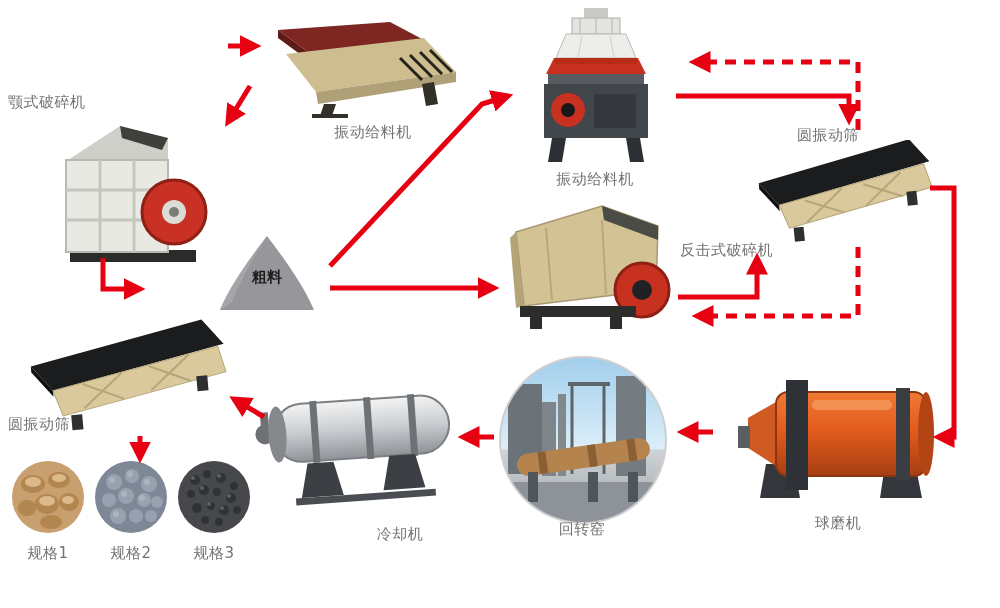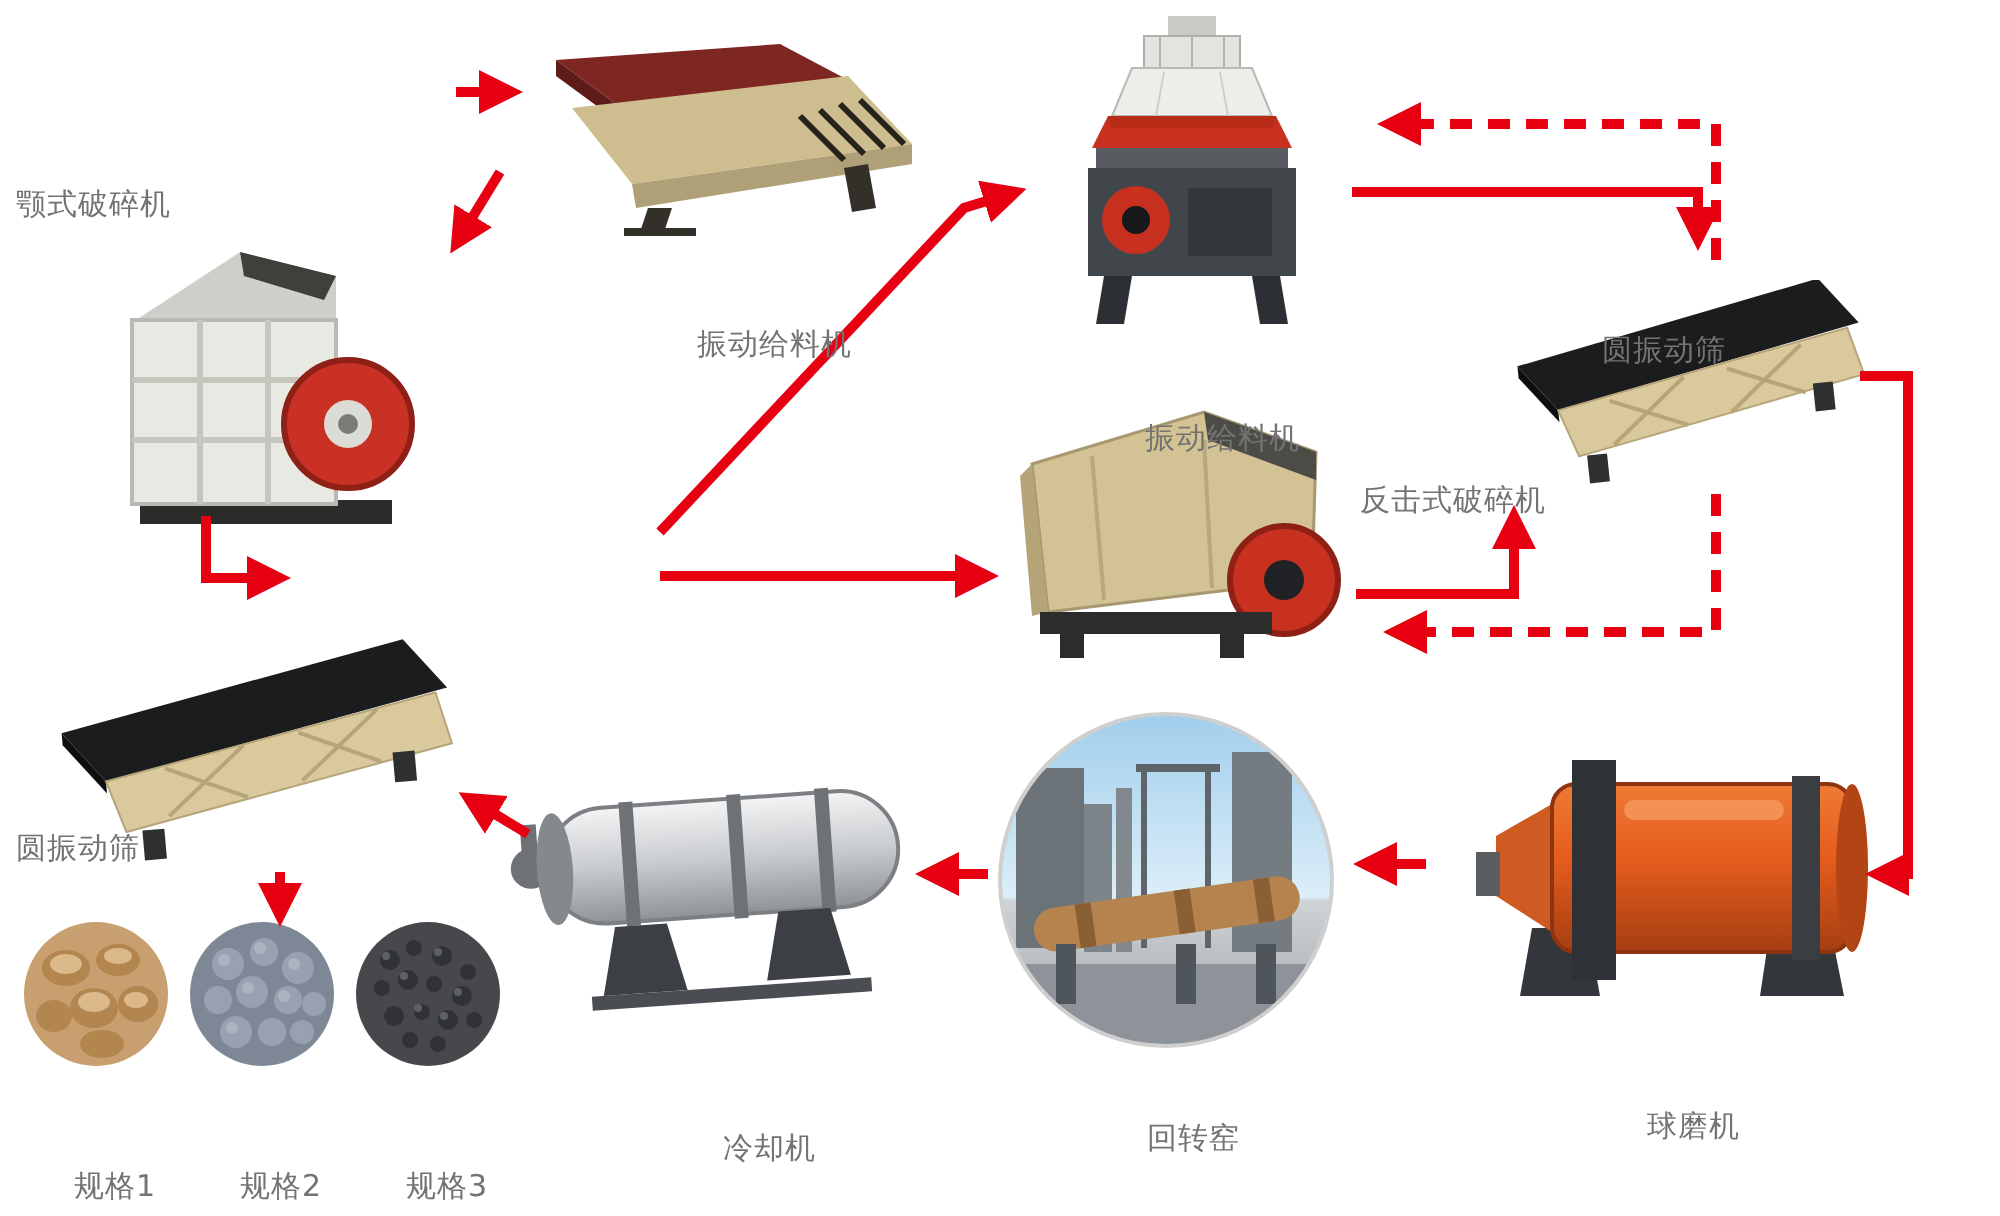--- a/index.html
+++ b/index.html
@@ -1,21 +1,21 @@
 <!DOCTYPE html>
 <html style="--arrow: #e60012;"><head>
 <meta charset="utf-8">
 <style>
   html,body{margin:0;padding:0;background:#ffffff;}
   body{font-family:"DejaVu Sans","Liberation Sans",sans-serif;}
   .canvas{position:relative;width:1000px;height:608px;background:#ffffff;overflow:hidden;}
   .node{position:absolute;z-index:1;}
   .arrows{position:absolute;left:0;top:0;z-index:2;pointer-events:none;}
   .label{position:absolute;z-index:3;font-size:15px;color:#737373;letter-spacing:.5px;white-space:nowrap;}
-  .label.center{text-align:right;margin-top:40px;}
+  .label.center{text-align:center;}
   .arrow-line{fill:none;stroke:var(--arrow,#e60012);stroke-width:5px;}
   .arrow-line.dashed{stroke-dasharray:11 8;}
   #ah path{fill:var(--arrow,#e60012);}
   .silo-label{position:absolute;right:-4px;top:14px;width:58px;height:32px;background:#fff;border:1px solid #9a9a9a;
     display:flex;align-items:center;justify-content:center;font-size:14px;color:#262626;z-index:3;}
   .cone-label{position:absolute;left:0;right:0;top:36px;text-align:center;font-size:15px;font-weight:600;color:#1c1c1c;z-index:3;}
 </style>
 </head>
 <body>
 
@@ -51,20 +51,27 @@
           <line x1="8" y1="104" x2="110" y2="104"></line>
         <line x1="42" y1="44" x2="42" y2="136"></line>
           <line x1="76" y1="44" x2="76" y2="136"></line>
       </g>
       <circle cx="116" cy="96" r="32" fill="#c83123" stroke="#8e2016" stroke-width="3"></circle>
       <circle cx="116" cy="96" r="12" fill="#dcdcd6"></circle>
       <circle cx="116" cy="96" r="5" fill="#7c7c76"></circle>
     </svg>
   </div>
 
+  <div class="node" style="left:212px;top:232px;width:110px;height:82px">
+    <svg width="110" height="82" viewBox="0 0 110 82">
+      <path d="M55,4 C40,24 20,50 8,78 L102,78 C90,50 70,24 55,4 Z" fill="#97979b"></path>
+      <path d="M55,4 C45,20 30,44 20,70 L8,78 C20,50 40,24 55,4 Z" fill="#a6a6aa"></path>
+    </svg>
+    <div class="cone-label">粗料</div>
+  </div>
 
   <div class="node" style="left:528px;top:6px;width:135px;height:160px">
     <svg width="135" height="160" viewBox="0 0 135 160">
       <rect x="56" y="2" width="24" height="10" fill="#c9c9c5"></rect>
       <rect x="44" y="12" width="48" height="16" fill="#e3e3df" stroke="#aeaeaa"></rect>
       <line x1="52" y1="12" x2="52" y2="28" stroke="#b5b5b1"></line>
         <line x1="68" y1="12" x2="68" y2="28" stroke="#b5b5b1"></line>
         <line x1="84" y1="12" x2="84" y2="28" stroke="#b5b5b1"></line>
       <polygon points="38,28 98,28 108,52 28,52" fill="#ededea" stroke="#b9b9b4"></polygon>
       <line x1="54" y1="30" x2="50" y2="52" stroke="#cfcfca"></line>
@@ -306,19 +313,19 @@
     <path class="arrow-line" d="M140,436 L140,458" marker-end="url(#ah)"></path>
   </svg>
 
   <div class="label center" style="left:320px;top:123px;width:106px">振动给料机</div>
   <div class="label" style="left:8px;top:93px">颚式破碎机</div>
   <div class="label center" style="left:540px;top:170px;width:110px">振动给料机</div>
   <div class="label center" style="left:793px;top:126px;width:70px">圆振动筛</div>
   <div class="label" style="left:680px;top:241px">反击式破碎机</div>
   <div class="label center" style="left:806px;top:514px;width:64px">球磨机</div>
   <div class="label center" style="left:544px;top:520px;width:76px">回转窑</div>
-  <div class="label center" style="left:356px;top:525px;width:52px">冷却机</div>
+  <div class="label center" style="left:374px;top:525px;width:52px">冷却机</div>
   <div class="label" style="left:8px;top:415px">圆振动筛</div>
   <div class="label center" style="left:18px;top:544px;width:60px">规格1</div>
   <div class="label center" style="left:101px;top:544px;width:60px">规格2</div>
   <div class="label center" style="left:184px;top:544px;width:60px">规格3</div>
 
 </div>
 
 </body></html>

